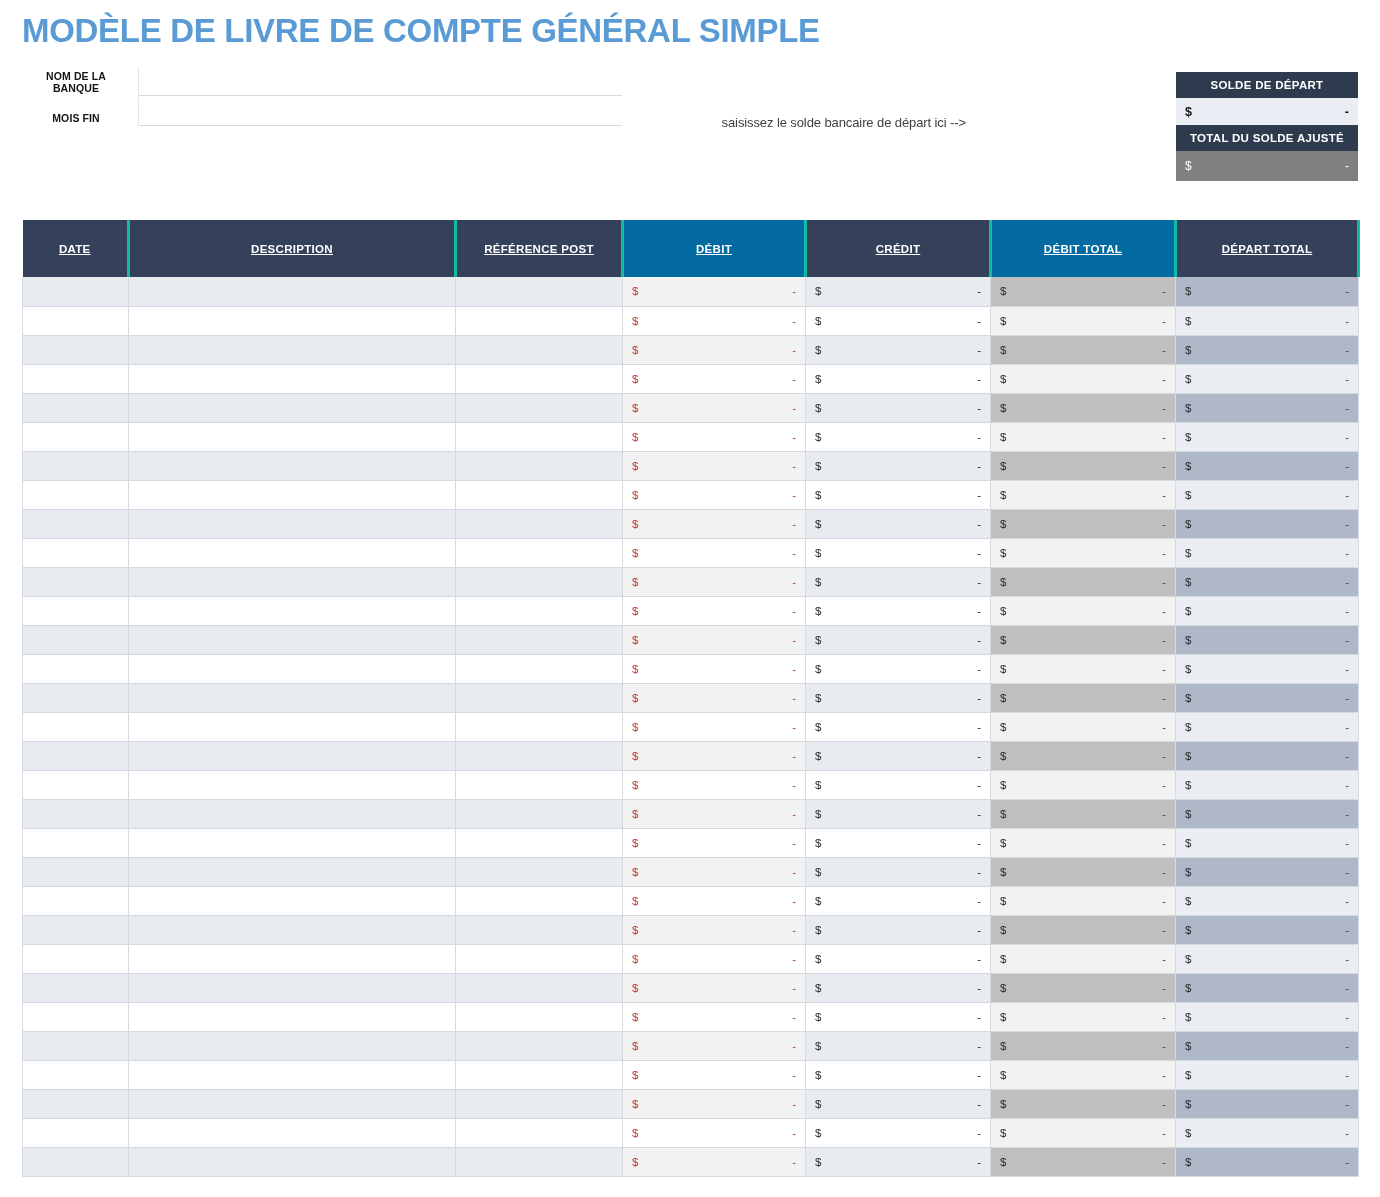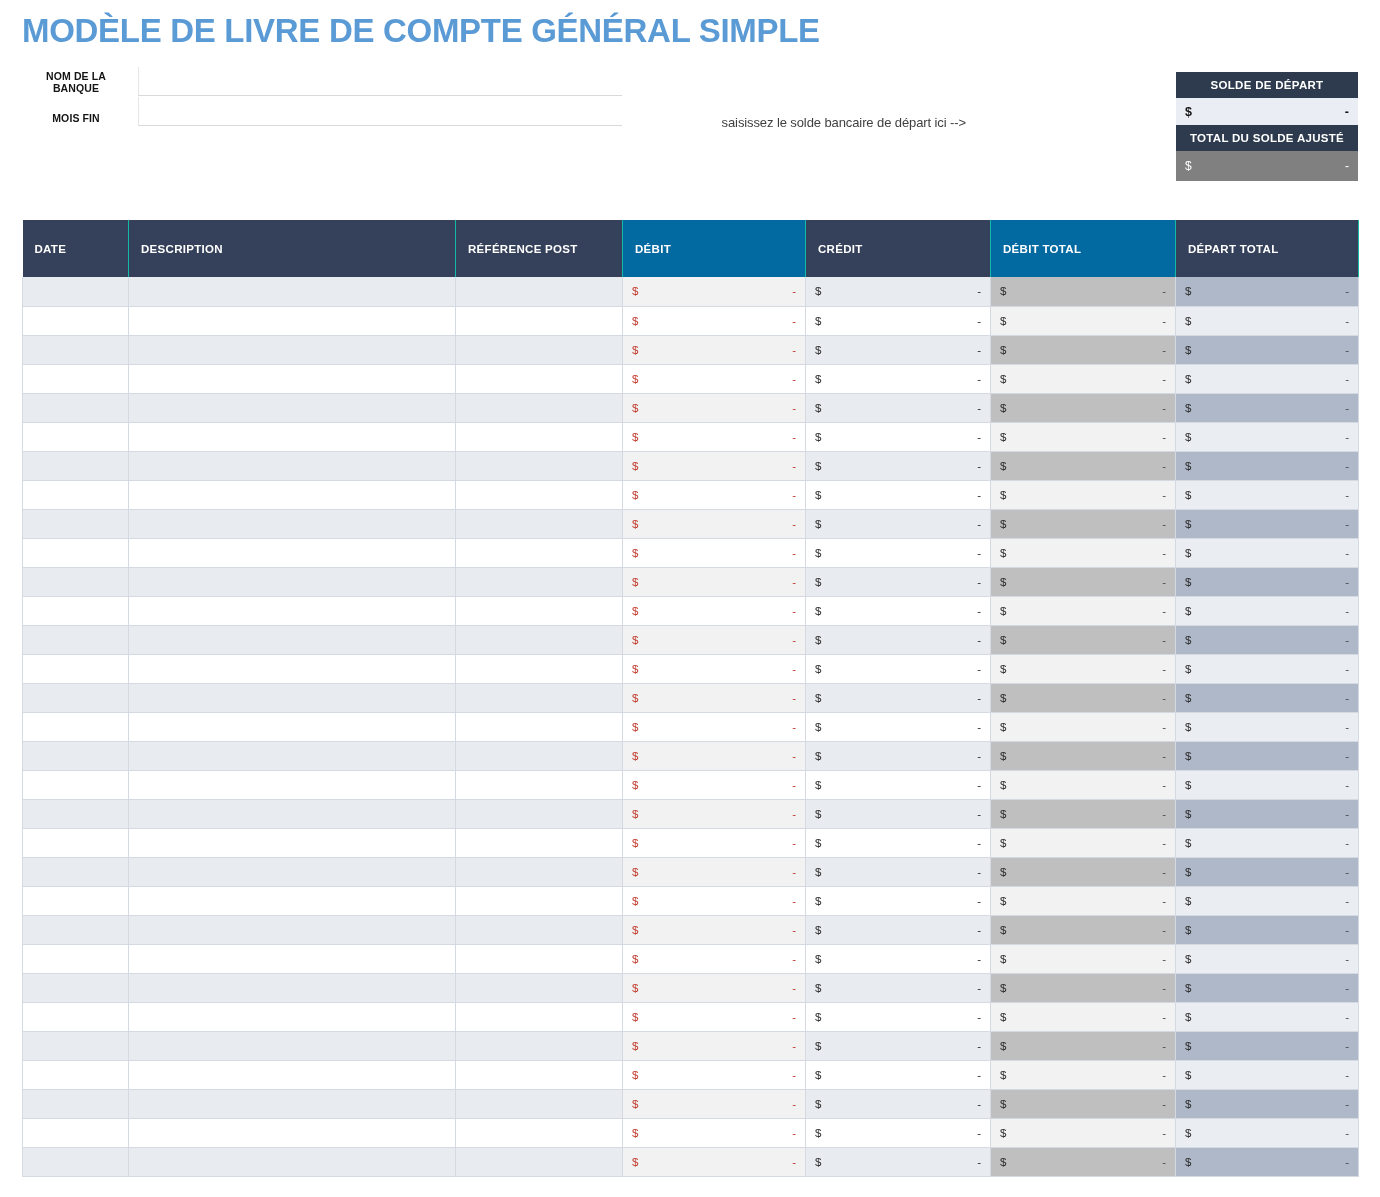--- a/index.html
+++ b/index.html
@@ -131,25 +131,26 @@
     top: 220px;
     width: 1336px;
     border-collapse: collapse;
     table-layout: fixed;
   }
   .ledger th {
     height: 57px;
     font-size: 11.5px;
     font-weight: bold;
     color: #ffffff;
-    text-align: left;
+    text-align: center;
     padding: 0 12px;
     letter-spacing: 0.3px;
     vertical-align: middle;
-    border-right: 1px solid #14b8a6;
+    border-right: 3px solid #14b8a6;
+    text-decoration: underline;
   }
   th.h-navy { background: #35415a; }
   th.h-gray { background: #0369a1; }
 
   .ledger td {
     height: 29px;
     font-size: 11.5px;
     padding: 0 9px;
     vertical-align: middle;
     border-bottom: 1px solid #d5dae2;

